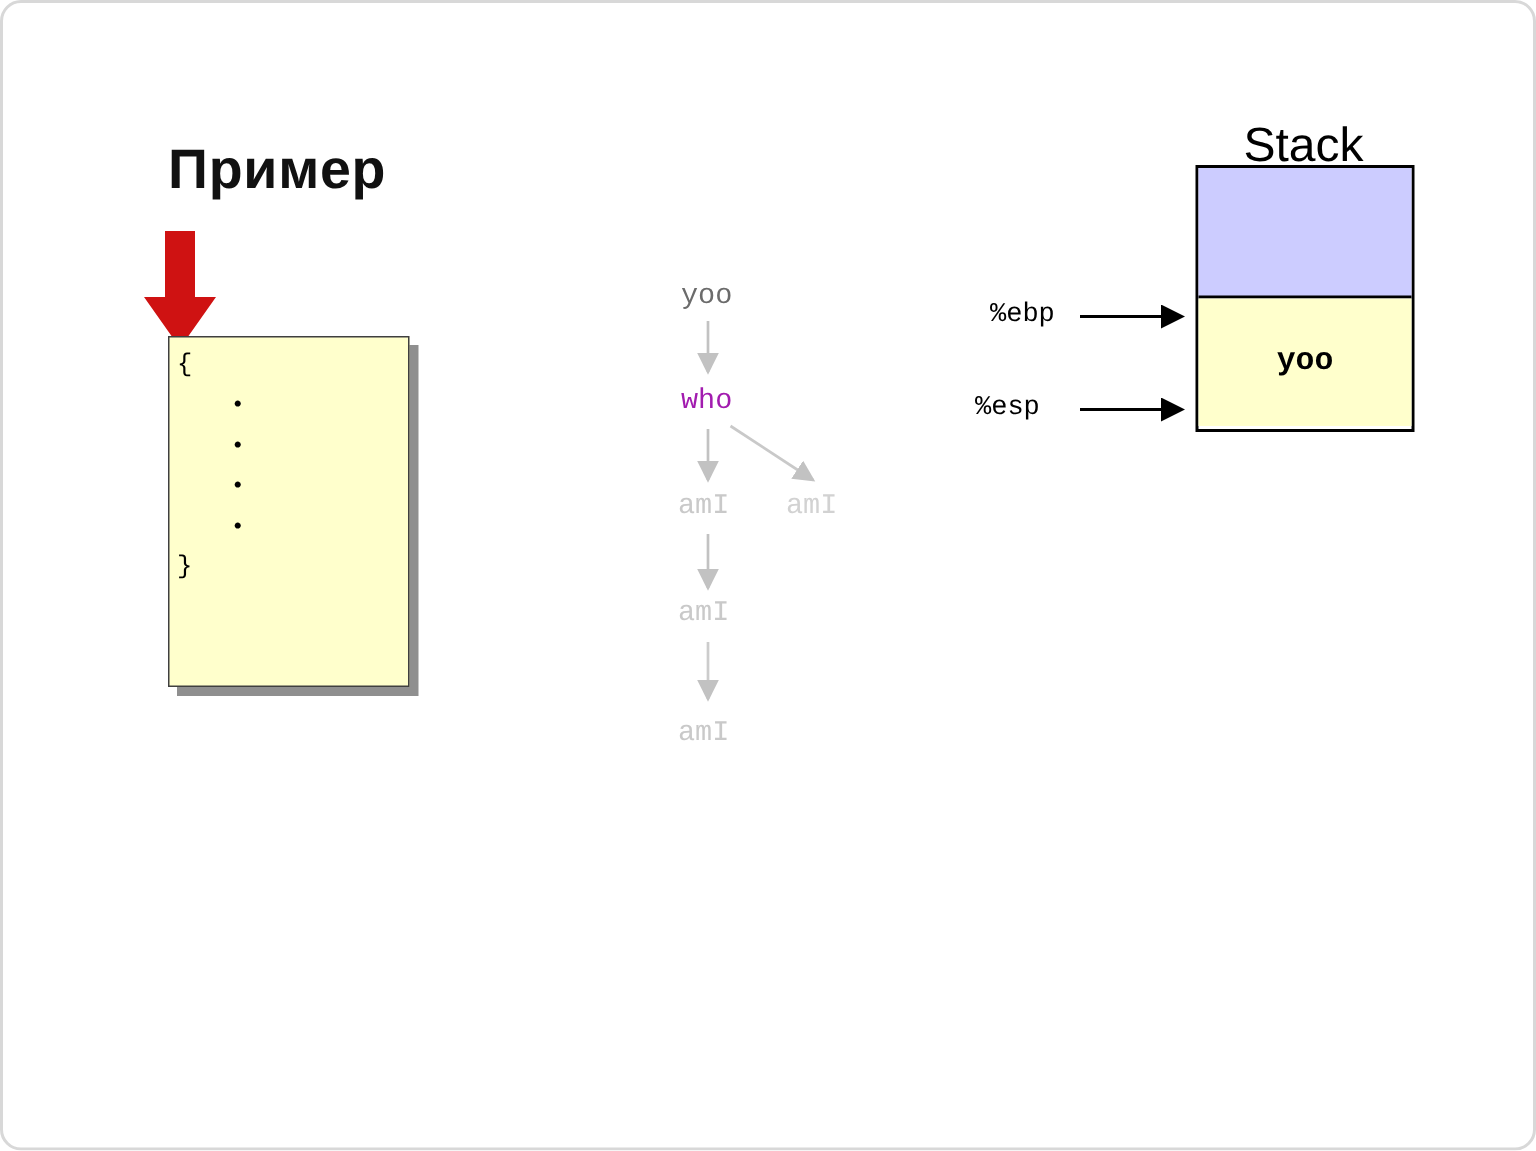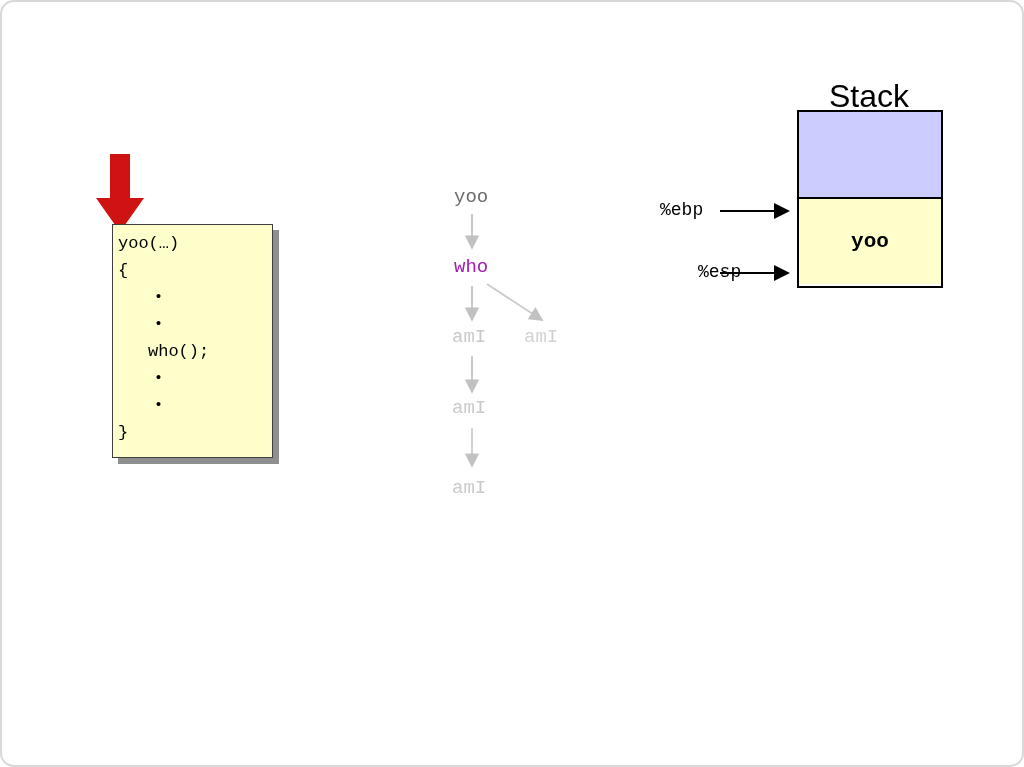--- a/index.html
+++ b/index.html
@@ -101,27 +101,28 @@
     color: #000000;
   }
 
   .reg-label {
     position: absolute;
     font-family: "Liberation Mono", "DejaVu Sans Mono", monospace;
     font-size: 18px;
     color: #000000;
   }
   .reg-ebp { left: 658px; top: 198px; }
-  .reg-esp { left: 696px; top: 260px; }
+  .reg-esp { left: 648px; top: 260px; }
 </style>
 </head>
 <body>
 
 <div class="slide">
 
+  <h1 class="slide-title">Пример</h1>
 
   <svg class="overlay" width="1024" height="767" viewBox="0 0 1024 767" xmlns="http://www.w3.org/2000/svg">
     <defs>
       <marker id="gray-arrow" markerWidth="9" markerHeight="8" refX="7" refY="4" orient="auto">
         <path d="M0,0 L8,4 L0,8 Z" fill="#c2c2c2"></path>
       </marker>
       <marker id="black-arrow" markerWidth="9" markerHeight="8" refX="7" refY="4" orient="auto">
         <path d="M0,0 L8,4 L0,8 Z" fill="#000000"></path>
       </marker>
     </defs>
@@ -132,25 +133,23 @@
     <line x1="470" y1="284" x2="470" y2="318" stroke="#c2c2c2" stroke-width="1.8" marker-end="url(#gray-arrow)"></line>
     <line x1="485" y1="282" x2="540" y2="318" stroke="#c9c9c9" stroke-width="1.8" marker-end="url(#gray-arrow)"></line>
     <line x1="470" y1="354" x2="470" y2="390" stroke="#c2c2c2" stroke-width="1.8" marker-end="url(#gray-arrow)"></line>
     <line x1="470" y1="426" x2="470" y2="464" stroke="#cccccc" stroke-width="1.8" marker-end="url(#gray-arrow)"></line>
 
     <line x1="718" y1="209" x2="786" y2="209" stroke="#000000" stroke-width="2" marker-end="url(#black-arrow)"></line>
     <line x1="718" y1="271" x2="786" y2="271" stroke="#000000" stroke-width="2" marker-end="url(#black-arrow)"></line>
   </svg>
 
   <div class="code-box">
-    <div class="code-line">yoo(…)</div>
     <div class="code-line">{</div>
     <div class="code-line cl-bullet">•</div>
     <div class="code-line cl-bullet">•</div>
-    <div class="code-line cl-call">who();</div>
     <div class="code-line cl-bullet">•</div>
     <div class="code-line cl-bullet">•</div>
     <div class="code-line">}</div>
   </div>
 
   <span class="tree-node node-yoo">yoo</span>
   <span class="tree-node node-who">who</span>
   <span class="tree-node node-ami1">amI</span>
   <span class="tree-node node-ami2">amI</span>
   <span class="tree-node node-ami3">amI</span>

